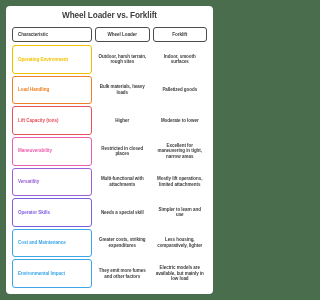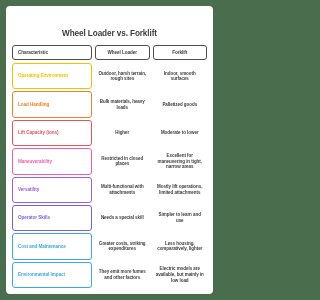--- a/index.html
+++ b/index.html
@@ -22,21 +22,21 @@
   }
   .card {
     position: absolute;
     left: 6px;
     top: 6px;
     width: 207px;
     height: 288px;
     background: #ffffff;
     border-radius: 4px;
     box-sizing: border-box;
-    padding: 22px 6px 6px 6px;
+    padding: 4px 6px 6px 6px;
     display: flex;
     flex-direction: column;
   }
   .title {
     text-align: center;
     font-size: 8.2px;
     font-weight: bold;
     color: #3d3d3d;
     letter-spacing: -0.1px;
     line-height: 10px;

